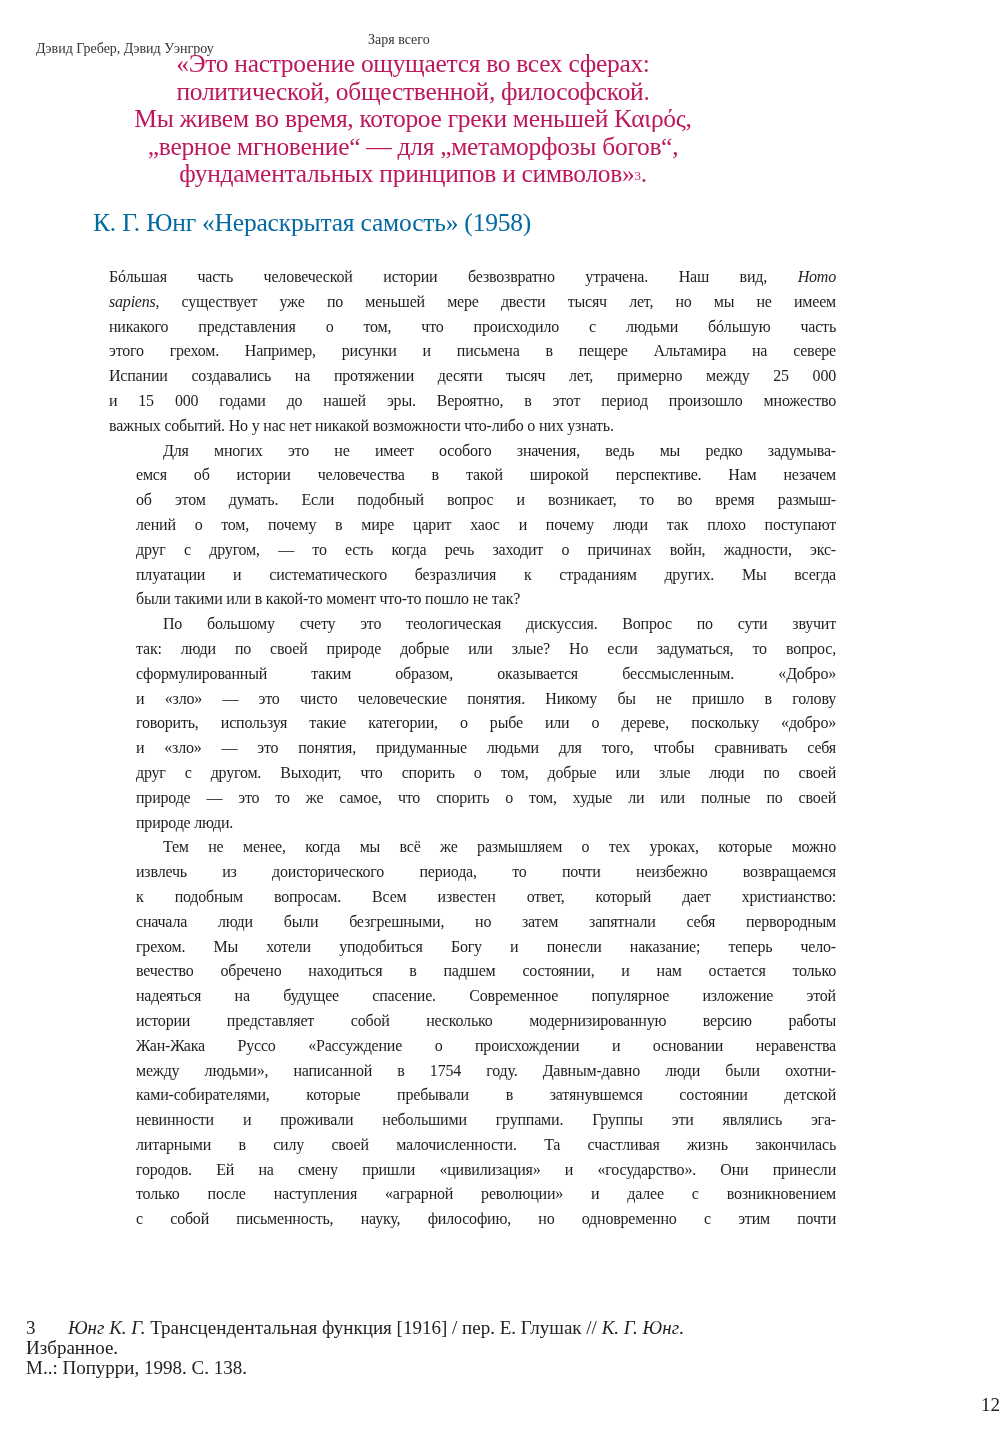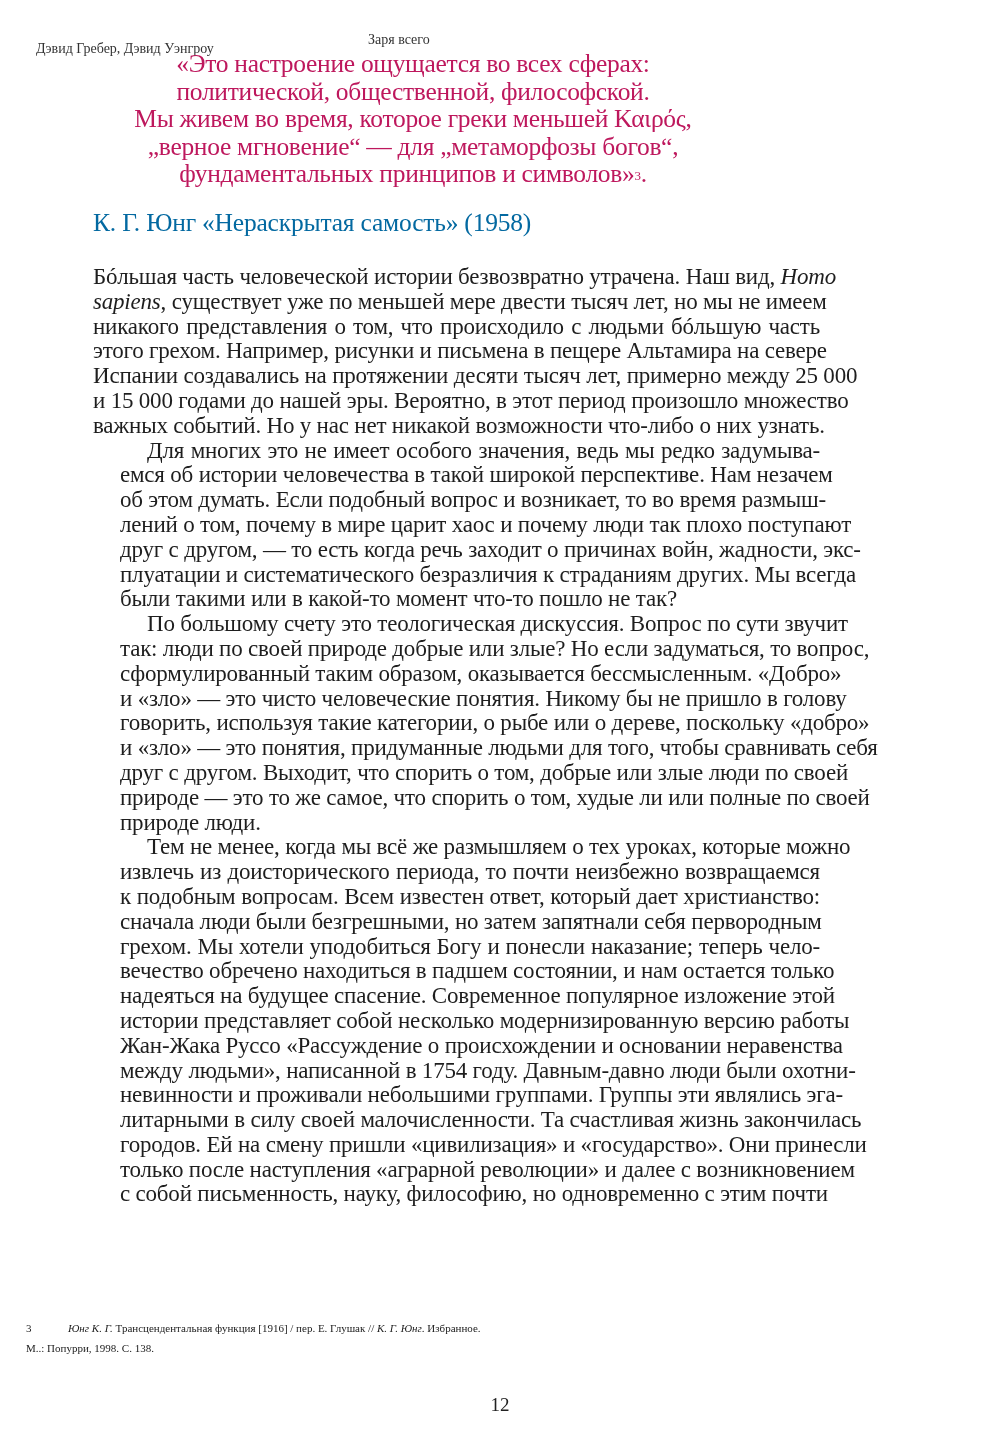--- a/index.html
+++ b/index.html
@@ -23,40 +23,40 @@
   }
   .epigraph p { margin: 0; }
   .epigraph sup { font-size: 13px; vertical-align: top; position: relative; top: 2px; }
   .epigraph-source {
     position: absolute; left: 93px; top: 208px;
     font-size: 25.5px; line-height: 30px; letter-spacing: -0.2px;
     color: #0369a1;
   }
 
   .body-text {
-    position: absolute; left: 93px; top: 265px; width: 727px;
-    font-size: 23px; line-height: 24.8px;
+    position: absolute; left: 109px; top: 265px; width: 727px;
+    font-size: 16px; line-height: 24.8px;
     text-align: justify; letter-spacing: -0.2px;
   }
   .body-text p { margin: 0; }
   .body-text p.indent { text-indent: 27px; }
   .body-text .line { display: block; text-align: justify; text-align-last: justify; white-space: nowrap; }
   .body-text .line.last { text-align-last: left; }
   .body-text i { font-style: italic; }
 
   .footnote {
     position: absolute; left: 26px; top: 1318px; width: 700px;
-    font-size: 11px; line-height: 20px; color: #222;
+    font-size: 19px; line-height: 20px; color: #222;
   }
   .footnote .num { display: inline-block; width: 42px; }
   .footnote i { font-style: italic; }
 
   .page-number {
     position: absolute; left: 0; right: 0; top: 1394px;
-    text-align: center; font-size: 19px; color: #222;
+    text-align: right; font-size: 19px; color: #222;
   }
 </style>
 </head>
 <body>
 
 <header class="running-head">
   <span class="author">Дэвид Гребер, Дэвид Уэнгроу</span>
   <span class="book">Заря всего</span>
 </header>
 
@@ -104,20 +104,21 @@
     <span class="line" style="padding-left:27px">Тем не менее, когда мы всё же размышляем о тех уроках, которые можно</span>
     <span class="line">извлечь из доисторического периода, то почти неизбежно возвращаемся</span>
     <span class="line">к подобным вопросам. Всем известен ответ, который дает христианство:</span>
     <span class="line">сначала люди были безгрешными, но затем запятнали себя первородным</span>
     <span class="line">грехом. Мы хотели уподобиться Богу и понесли наказание; теперь чело-</span>
     <span class="line">вечество обречено находиться в падшем состоянии, и нам остается только</span>
     <span class="line">надеяться на будущее спасение. Современное популярное изложение этой</span>
     <span class="line">истории представляет собой несколько модернизированную версию работы</span>
     <span class="line">Жан-Жака Руссо «Рассуждение о происхождении и основании неравенства</span>
     <span class="line">между людьми», написанной в 1754 году. Давным-давно люди были охотни-</span>
+    <span class="line">ками-собирателями, которые пребывали в затянувшемся состоянии детской</span>
     <span class="line">невинности и проживали небольшими группами. Группы эти являлись эга-</span>
     <span class="line">литарными в силу своей малочисленности. Та счастливая жизнь закончилась</span>
     <span class="line">городов. Ей на смену пришли «цивилизация» и «государство». Они принесли</span>
     <span class="line">только после наступления «аграрной революции» и далее с возникновением</span>
     <span class="line">с собой письменность, науку, философию, но одновременно с этим почти</span>
   </p>
 </main>
 
 <footer class="footnote">
   <div><span class="num">3</span><i>Юнг К. Г.</i><span> Трансцендентальная функция [1916] / пер. Е. Глушак // </span><i>К. Г. Юнг</i><span>. Избранное.</span></div>

